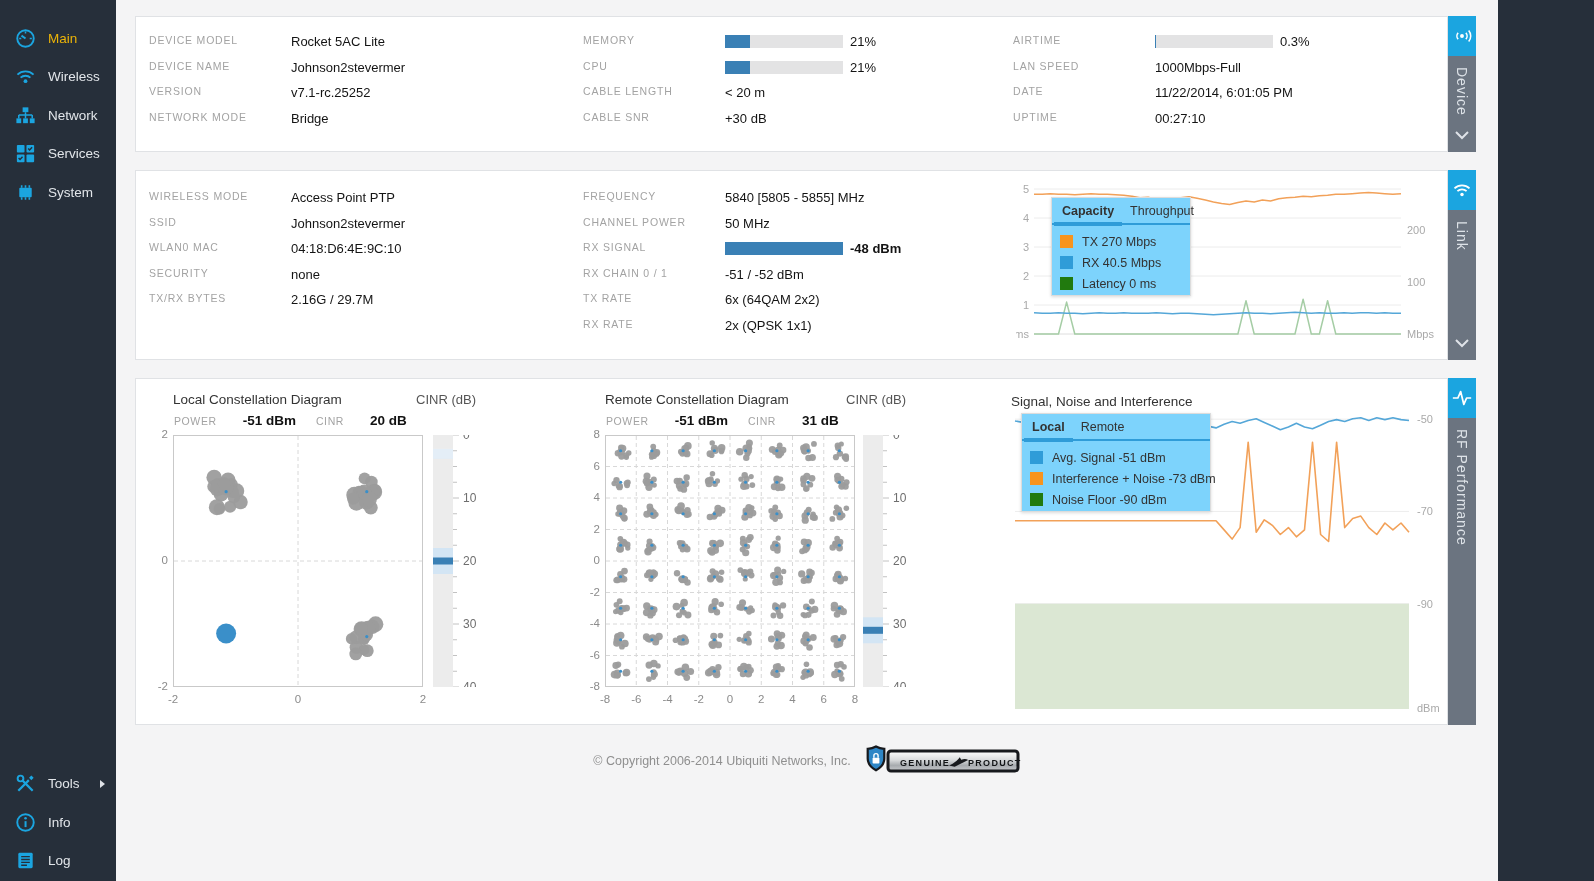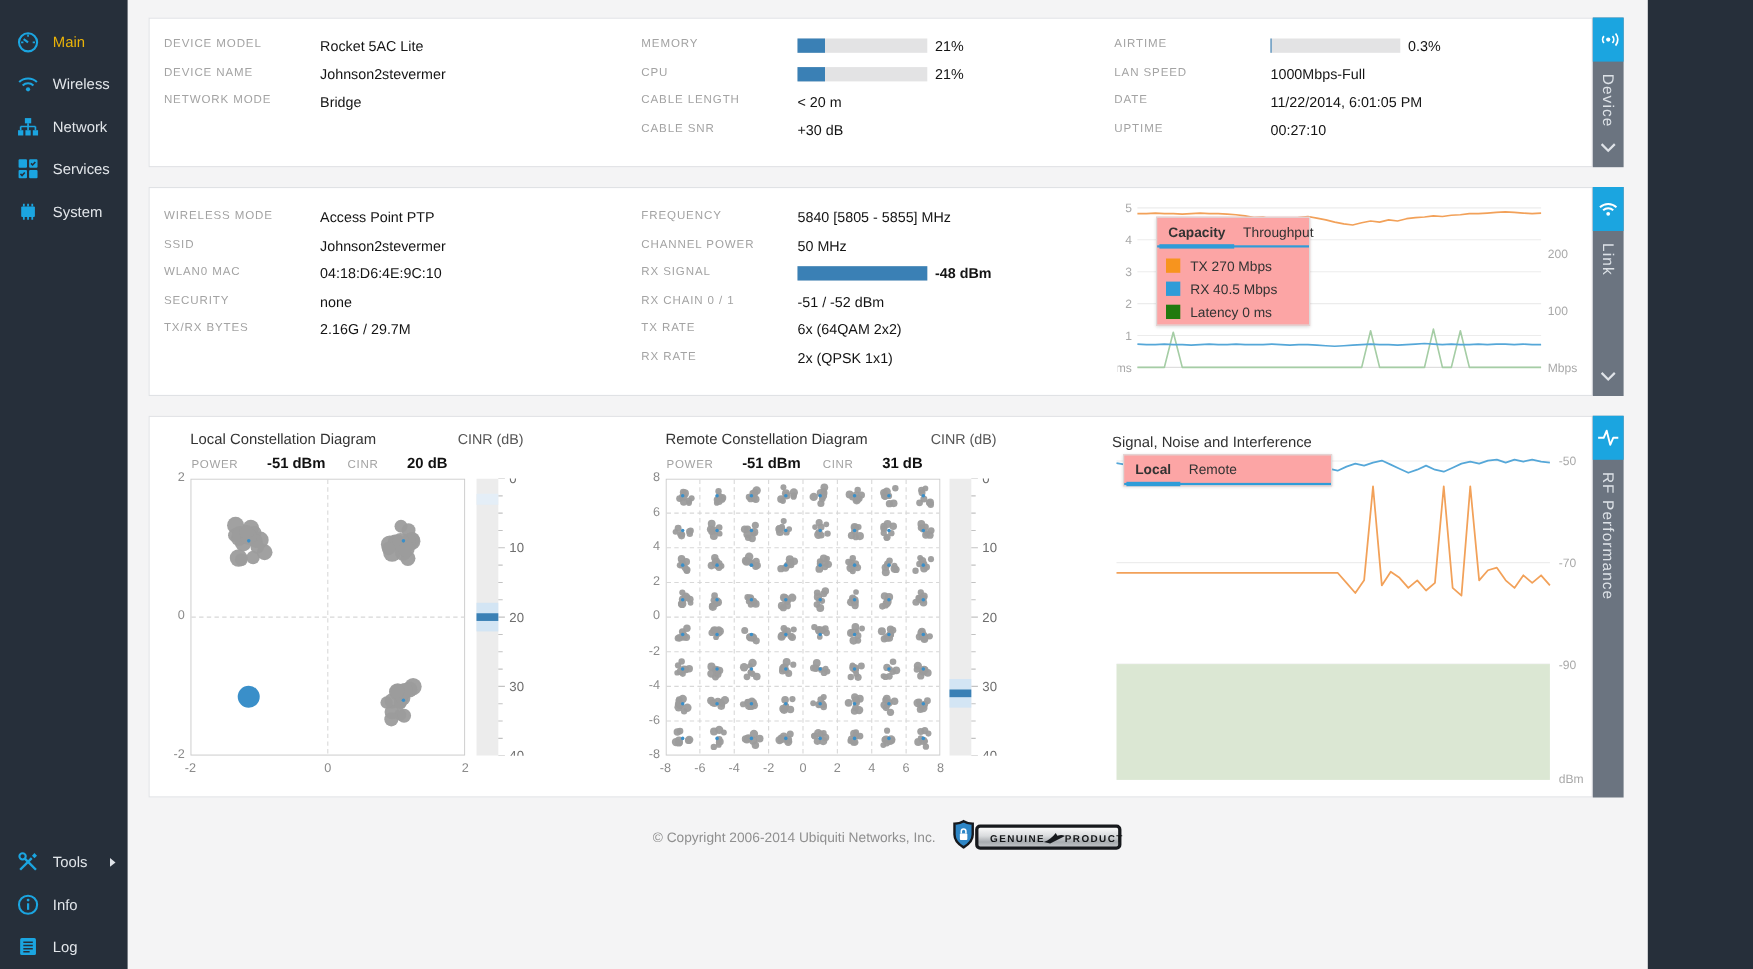--- a/index.html
+++ b/index.html
@@ -31,21 +31,21 @@
   .fvalue{font-size:13px;color:#141414}
   .fvalue.strong{font-weight:bold}
   .barwrap{display:flex;align-items:center}
   .bar{width:118px;height:13px;background:#e3e3e4;margin-right:7px;position:relative}
   .bar-fill{position:absolute;left:0;top:0;bottom:0;background:#3a80b5}
   .d1{left:13px;top:17px;width:420px}.d2{left:447px;top:17px;width:430px}.d3{left:877px;top:17px;width:430px}
   .l1{left:13px;top:19px;width:420px}.l2{left:447px;top:19px;width:430px}
   
   .link-chart{position:absolute;left:880px;top:8px;width:430px;height:176px}
   
-  .chart-legend{position:absolute;background:#fca5a5;border:1px solid #dcdcdc;box-shadow:0 1px 3px rgba(0,0,0,.15);z-index:5}
+  .chart-legend{position:absolute;background:#7dd3fc;border:1px solid #dcdcdc;box-shadow:0 1px 3px rgba(0,0,0,.15);z-index:5}
   #link-legend{left:915px;top:26px;width:138px}
   #rf-legend{left:885px;top:34px;width:188px}
   .ltabs{display:flex;border-bottom:2px solid #2f9cd8;padding:0 2px}
   .ltab{font-size:12.5px;color:#333;padding:6px 8px 5px;cursor:pointer;position:relative}
   .ltab.active{font-weight:bold}
   .ltab.active::after{content:"";position:absolute;left:0;right:0;bottom:-3px;height:4px;background:#2f9cd8}
   .litems{padding:6px 8px 1px}
   .litem{display:flex;align-items:center;gap:9px;font-size:12.5px;color:#333;height:21px;white-space:nowrap}
   .sw{width:13px;height:13px;flex:0 0 13px}
   
@@ -161,20 +161,24 @@
 
   <section class="panel" id="panel-device">
     <div class="fcol d1" id="dev-col1">
         <div class="field">
           <span class="flabel">DEVICE MODEL</span>
           <span class="fvalue">Rocket 5AC Lite</span>
         </div>
         <div class="field">
           <span class="flabel">DEVICE NAME</span>
           <span class="fvalue">Johnson2stevermer</span>
+        </div>
+        <div class="field">
+          <span class="flabel">VERSION</span>
+          <span class="fvalue">v7.1-rc.25252</span>
         </div>
         <div class="field">
           <span class="flabel">NETWORK MODE</span>
           <span class="fvalue">Bridge</span>
         </div>
       </div>
     <div class="fcol d2" id="dev-col2">
         <div class="field">
           <span class="flabel">MEMORY</span>
           <div class="barwrap">
@@ -1124,20 +1128,34 @@
         <text x="404" y="202.75300000000001" font-size="11" fill="#a9a9a9" font-family="Liberation Sans, sans-serif">-90</text>
         <text x="404" y="307" font-size="11" fill="#a9a9a9" font-family="Liberation Sans, sans-serif">dBm</text>
         <polyline points="2.0,115.7 10.0,115.7 18.1,115.7 26.1,115.7 34.2,115.7 42.2,115.7 50.2,115.7 58.3,115.7 66.3,115.7 74.4,115.7 82.4,115.7 90.4,115.7 98.5,115.7 106.5,115.7 114.6,115.7 122.6,115.7 130.7,115.7 138.7,115.7 146.7,115.7 154.8,115.7 162.8,115.7 170.9,115.7 178.9,115.7 186.9,115.7 195.0,115.7 203.0,115.7 211.1,124.9 219.1,134.1 227.1,122.6 235.2,37.2 243.2,127.2 251.3,114.8 259.3,120.3 267.3,129.5 275.4,122.6 283.4,131.8 291.5,124.9 299.5,37.2 307.6,129.5 315.6,136.5 323.6,37.2 331.7,122.6 339.7,113.4 347.8,111.1 355.8,122.6 363.8,129.5 371.9,118.0 379.9,124.9 388.0,118.0 396.0,127.2" fill="none" stroke="#f2a159" stroke-width="1.6" stroke-linejoin="round"></polyline>
         <polyline points="2.0,16.0 10.0,17.4 18.1,16.0 26.1,16.9 34.2,15.5 42.2,17.4 50.2,16.5 58.3,17.8 66.3,16.5 74.4,15.5 82.4,16.9 90.4,16.0 98.5,17.4 106.5,16.5 114.6,17.8 122.6,16.0 130.7,16.9 138.7,15.5 146.7,16.5 154.8,17.4 162.8,20.6 170.9,23.8 178.9,21.5 186.9,24.8 195.0,21.1 203.0,22.9 211.1,19.2 219.1,16.5 227.1,18.3 235.2,15.5 243.2,13.7 251.3,17.4 259.3,21.1 267.3,24.8 275.4,22.0 283.4,18.3 291.5,22.0 299.5,23.8 307.6,20.2 315.6,16.5 323.6,14.6 331.7,16.5 339.7,13.7 347.8,12.8 355.8,15.5 363.8,12.8 371.9,14.6 379.9,12.8 388.0,14.6 396.0,15.5" fill="none" stroke="#55a7d8" stroke-width="1.6" stroke-linejoin="round"></polyline>
       </svg>
     <div class="chart-legend" id="rf-legend">
         <div class="ltabs">
           <span class="ltab active">Local</span>
           <span class="ltab">Remote</span>
         </div>
+        <div class="litems">
+          <div class="litem">
+            <span class="sw" style="background: rgb(47, 156, 216);"></span>
+            <span>Avg. Signal -51 dBm</span>
+          </div>
+          <div class="litem">
+            <span class="sw" style="background: rgb(247, 148, 30);"></span>
+            <span>Interference + Noise -73 dBm</span>
+          </div>
+          <div class="litem">
+            <span class="sw" style="background: rgb(33, 122, 14);"></span>
+            <span>Noise Floor -90 dBm</span>
+          </div>
+        </div>
       </div>
 
     <div class="tabstrip">
       <div class="tabicon">
         <svg viewBox="0 0 24 24" width="22" height="22">
             <polyline points="2,12 7.5,12 10.5,5 14,19 17,12 22,12" stroke="#fff" stroke-width="1.9" fill="none" stroke-linejoin="round"></polyline>
           </svg>
       </div>
       <div class="tablabel">RF Performance</div>
     </div>

